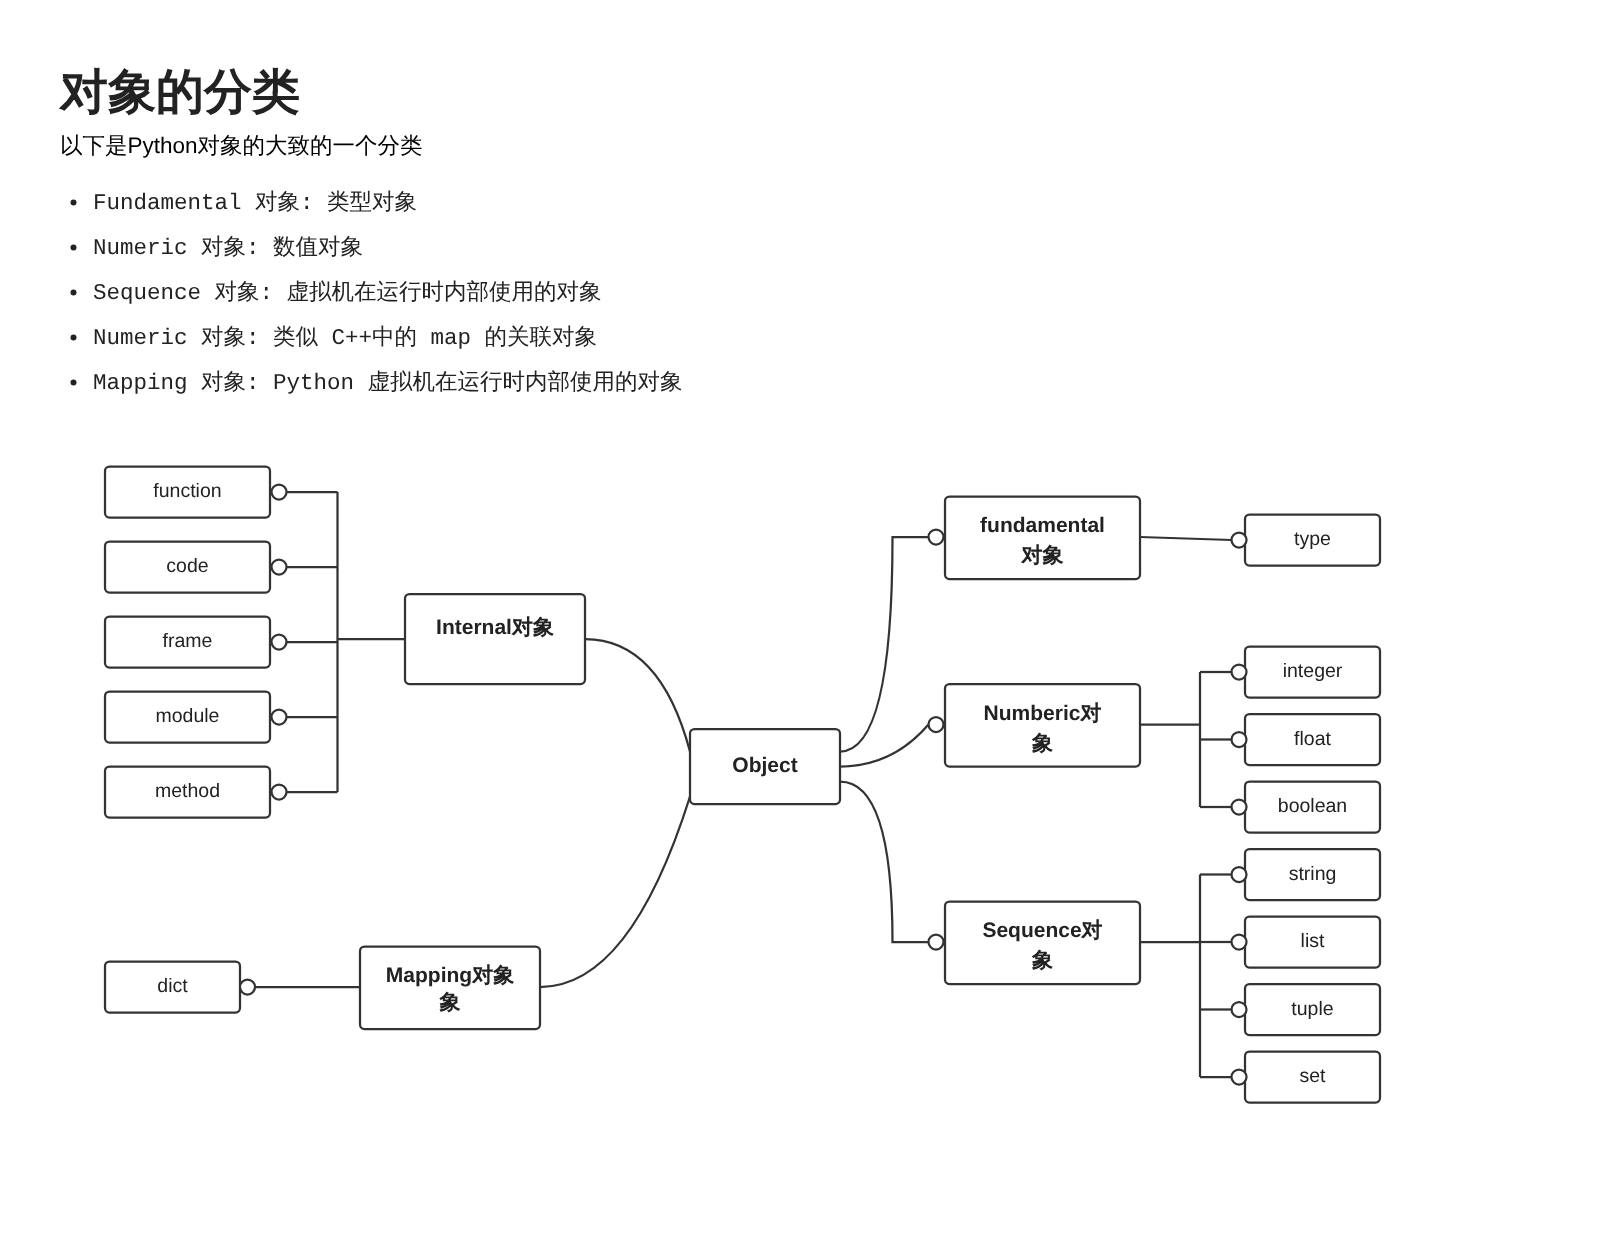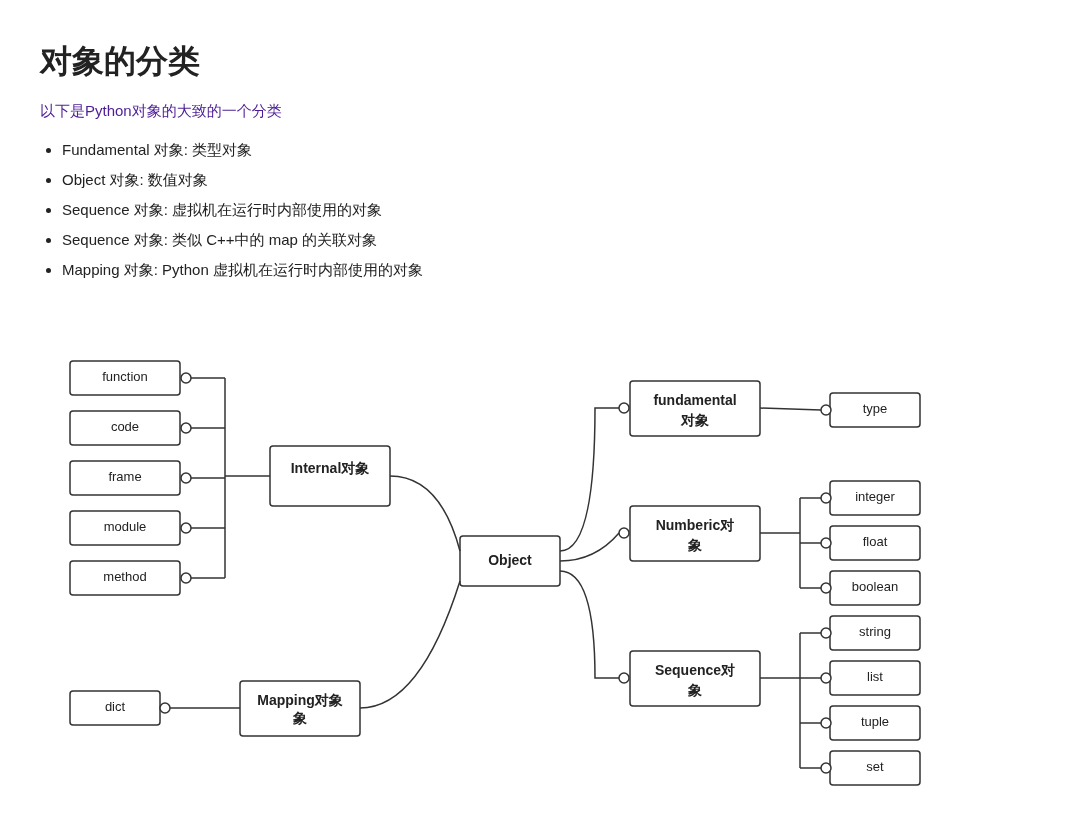--- a/index.html
+++ b/index.html
@@ -5,31 +5,31 @@
     * { box-sizing: border-box; margin: 0; padding: 0; }
     body {
       background: #fff;
       font-family: -apple-system, BlinkMacSystemFont, "PingFang SC", "Microsoft YaHei", sans-serif;
       color: #222;
       padding: 40px 40px 40px 40px;
     }
     h1 {
       font-size: 32px;
       font-weight: bold;
-      margin-bottom: 18px;
+      margin-bottom: 4px;
     }
     .subtitle {
       font-size: 15px;
       margin-bottom: 14px;
-      color: #4c1d95;
+      color: #000000;
     }
     .bullet-list {
       list-style: disc;
       padding-left: 22px;
-      margin-bottom: 36px;
+      font-family: Liberation Mono, monospace;
     }
     .bullet-list li {
       font-size: 15px;
       line-height: 2;
       color: #222;
     }
     .diagram-area {
       width: 100%;
       overflow-x: auto;
     }
@@ -38,23 +38,23 @@
     }
   </style>
 </head>
 <body>
 
 <h1>对象的分类</h1>
 <p class="subtitle">以下是Python对象的大致的一个分类</p>
 
 <ul class="bullet-list">
   <li>Fundamental 对象: 类型对象</li>
-  <li>Object 对象: 数值对象</li>
+  <li>Numeric 对象: 数值对象</li>
   <li>Sequence 对象: 虚拟机在运行时内部使用的对象</li>
-  <li>Sequence 对象: 类似 C++中的 map 的关联对象</li>
+  <li>Numeric 对象: 类似 C++中的 map 的关联对象</li>
   <li>Mapping 对象: Python 虚拟机在运行时内部使用的对象</li>
 </ul>
 
 <div class="diagram-area">
   <svg width="1000" height="500" viewBox="0 0 1000 500">
 
     <defs>
       <style>
         .box { fill: #fff; stroke: #333; stroke-width: 1.5; }
         .label { font-size: 13px; fill: #222; text-anchor: middle; dominant-baseline: middle; }

